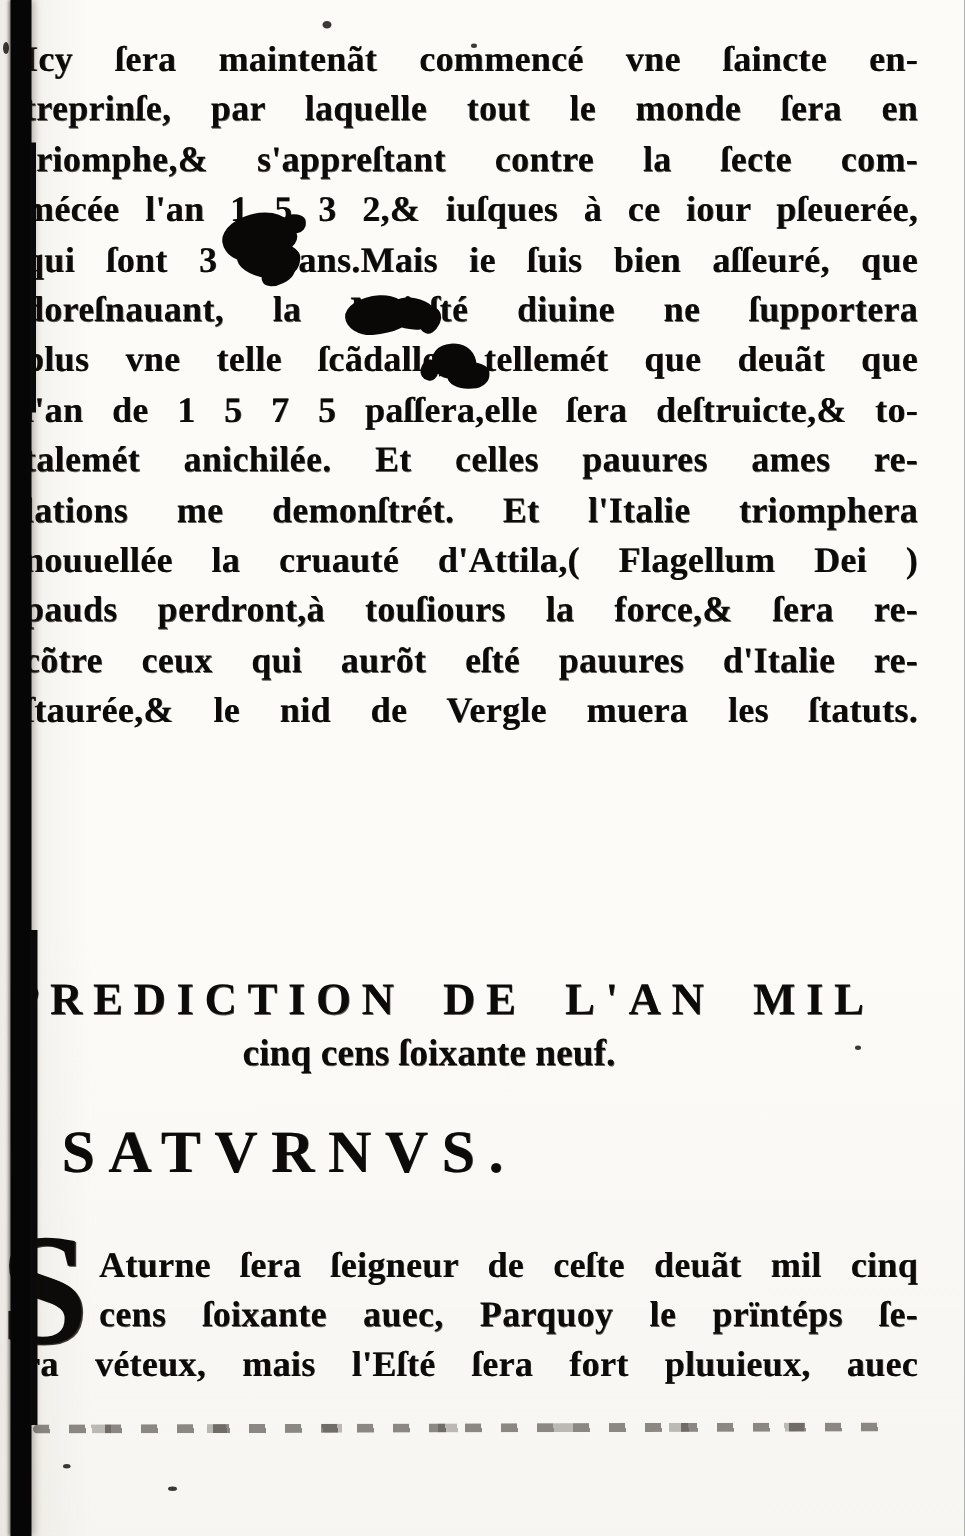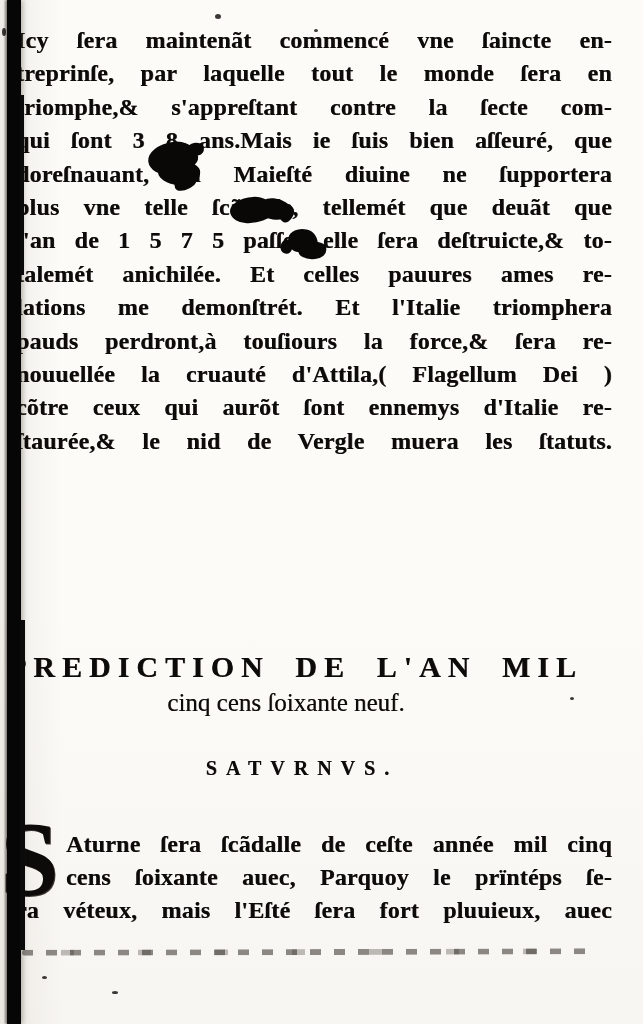--- a/index.html
+++ b/index.html
@@ -48,28 +48,28 @@
 
   .heading-1{
     position:absolute;left:8px;top:650px;width:575px;
     font-size:30px;line-height:34px;font-weight:700;
     letter-spacing:7px;
     text-align:justify;text-align-last:justify;
     text-shadow:.4px .4px .4px rgba(25,18,10,.65);
   }
   .heading-2{
     position:absolute;left:36px;top:688px;width:500px;
-    font-size:25px;line-height:30px;font-weight:400;
+    font-size:25px;line-height:30px;font-weight:700;
     text-align:center;
     text-shadow:.4px .4px .4px rgba(25,18,10,.65);
   }
   .section-title{
-    position:absolute;left:52px;top:751px;width:500px;
-    font-size:20px;line-height:34px;font-weight:700;
-    letter-spacing:9px;text-align:center;
+    position:absolute;left:41px;top:751px;width:500px;
+    font-size:40px;line-height:34px;font-weight:700;
+    letter-spacing:9px;text-align:left;
     text-shadow:.4px .4px .4px rgba(25,18,10,.65);
   }
 
   
   .blot,.speck{position:absolute;z-index:5;background:#0a0806;}
   .blot{border-radius:54% 46% 60% 40%/50% 58% 42% 50%;}
   .blot i{position:absolute;background:#0a0806;border-radius:50% 60% 45% 55%/60% 45% 55% 50%;}
   .speck{border-radius:50%;opacity:.8;}
 
   .blot-1{left:148px;top:142px;width:50px;height:32px;transform:rotate(-8deg);}
@@ -99,40 +99,41 @@
 <body>
 
 <div class="page">
 
   <div class="gutter-bar"></div>
 
   <div class="text-block para1">
       <div class="text-line">Icy ſera maintenãt commencé vne ſaincte en-</div>
       <div class="text-line">treprinſe, par laquelle tout le monde ſera en</div>
       <div class="text-line">triomphe,&amp; s'appreſtant contre la ſecte com-</div>
+      <div class="text-line">mécée l'an 1 5 3 2,&amp; iuſques à ce iour pſeuerée,</div>
       <div class="text-line">qui ſont 3 8 ans.Mais ie ſuis bien aſſeuré, que</div>
       <div class="text-line">doreſnauant, la Maieſté diuine ne ſupportera</div>
       <div class="text-line">plus vne telle ſcãdalle, tellemét que deuãt que</div>
       <div class="text-line">l'an de 1 5 7 5 paſſera,elle ſera deſtruicte,&amp; to-</div>
       <div class="text-line">talemét anichilée.  Et celles pauures ames re-</div>
       <div class="text-line">lations me demonſtrét.  Et l'Italie triomphera</div>
+      <div class="text-line">nouuellée la cruauté d'Attila,( Flagellum Dei )</div>
       <div class="text-line">pauds perdront,à touſiours la force,&amp; ſera re-</div>
-      <div class="text-line">nouuellée la cruauté d'Attila,( Flagellum Dei )</div>
-      <div class="text-line">cõtre ceux qui aurõt ſont ennemys d'Italie re-</div>
+      <div class="text-line">cõtre ceux qui aurõt eſté pauures d'Italie re-</div>
       <div class="text-line">ſtaurée,&amp; le nid de Vergle muera les ſtatuts.</div>
     </div>
 
   <div class="heading-1">PREDICTION DE L'AN MIL</div>
   <div class="heading-2">cinq cens ſoixante neuf.</div>
 
   <div class="section-title">SATVRNVS.</div>
 
   <div class="drop-cap">S</div>
   <div class="text-block para2">
-      <div class="text-line">Aturne ſera ſcãdalle de ceſte année mil cinq</div>
+      <div class="text-line">Aturne ſera ſeigneur de ceſte deuãt mil cinq</div>
       <div class="text-line">cens ſoixante auec, Parquoy le prïntéps ſe-</div>
       <div class="text-line">ra véteux, mais l'Eſté ſera fort pluuieux, auec</div>
     </div>
 
   <div class="cutoff-line"></div>
 
   <div class="blot blot-1">
       <i class="a"></i>
       <i class="b"></i>
       <i class="c"></i>

